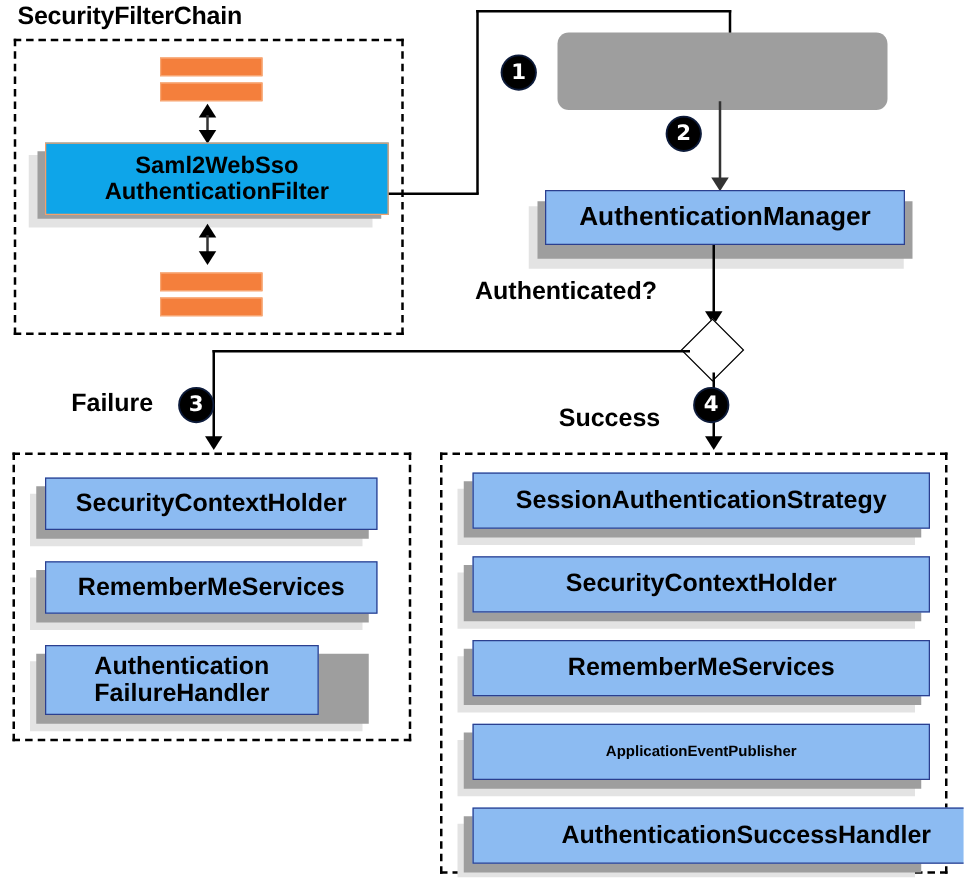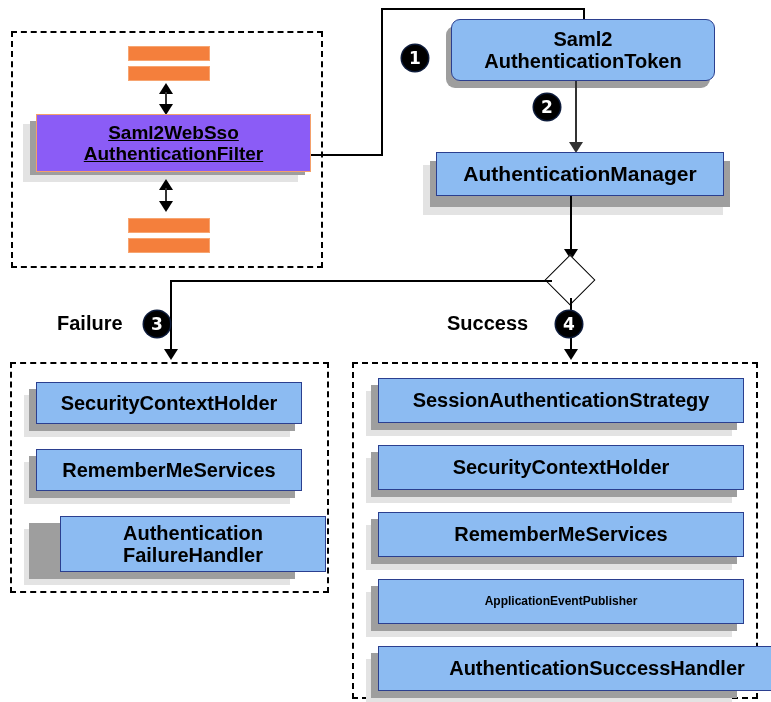--- a/index.html
+++ b/index.html
@@ -53,23 +53,22 @@
     white-space: pre-line;
   }
   .node-blue {
     background: #8cbbf2;
     border: 1.5px solid #2b3f8f;
   }
   .node-blue.rounded {
     border-radius: 9px;
   }
   .node-orange {
-    background: #8b5cf6;
+    background: #0ea5e9;
     border: 1.5px solid #f4a06a;
-    text-decoration: underline;
   }
   .bar-orange {
     background: #f47f3c;
     border: 1.5px solid #f7a571;
   }
 
   
   .flow-label {
     font-size: 20px;
     font-weight: bold;
@@ -119,20 +118,21 @@
     border: 1.6px solid #000000;
     background: #ffffff;
     transform: rotate(45deg);
   }
 </style>
 </head>
 <body>
 
 <div id="canvas">
 
+  <div class="abs group-title" style="left:14px; top:2px;">SecurityFilterChain</div>
 
   <div class="abs dashed-group" style="left:11px; top:31px; width:312px; height:237px;"></div>
 
   <div class="abs bar-orange" style="left:128px; top:46px; width:82px; height:15px;"></div>
   <div class="abs bar-orange" style="left:128px; top:66px; width:82px; height:15px;"></div>
 
   <div class="abs arrow-up" style="left:159px; top:83px;"></div>
   <div class="abs ln-v-thick" style="left:165px; top:92px; height:15px;"></div>
   <div class="abs arrow-down" style="left:159px; top:104px;"></div>
 
@@ -147,65 +147,64 @@
 
   <div class="abs bar-orange" style="left:128px; top:218px; width:82px; height:15px;"></div>
   <div class="abs bar-orange" style="left:128px; top:238px; width:82px; height:15px;"></div>
 
   <div class="abs ln-h" style="left:311px; top:154px; width:72px;"></div>
   <div class="abs ln-v" style="left:381px; top:8px; height:147px;"></div>
   <div class="abs ln-h" style="left:381px; top:8px; width:204px;"></div>
   <div class="abs ln-v" style="left:583px; top:8px; height:22px;"></div>
 
   <div class="abs shadow-dark" style="left:446px; top:26px; width:264px; height:62px; border-radius:9px;"></div>
-  <div class="abs node node-blue rounded" style="left:451px; top:19px; width:264px; height:62px; font-size:20px;">Saml2
-AuthenticationToken</div>
 
   <div class="abs badge" style="left:402px; top:45px; width:26px; height:26px; font-size:17px;">1</div>
 
   <div class="abs ln-v-thick" style="left:575px; top:81px; height:65px;"></div>
   <div class="abs arrow-down-gray" style="left:569px; top:142px;"></div>
 
   <div class="abs badge" style="left:534px; top:94px; width:26px; height:26px; font-size:17px;">2</div>
 
   <div class="abs shadow-light" style="left:423px; top:165px; width:300px; height:50px;"></div>
   <div class="abs shadow-dark" style="left:430px; top:161px; width:300px; height:46px;"></div>
   <div class="abs node node-blue" style="left:436px; top:152px; width:288px; height:44px; font-size:21px;">AuthenticationManager</div>
 
   <div class="abs ln-v" style="left:570px; top:196px; height:62px;"></div>
   <div class="abs arrow-down" style="left:564px; top:249px;"></div>
 
+  <div class="abs flow-label" style="left:380px; top:222px;">Authenticated?</div>
 
   <div class="abs diamond" style="left:552px; top:262px; width:36px; height:36px;"></div>
 
   <div class="abs ln-h" style="left:170px; top:280px; width:382px;"></div>
   <div class="abs ln-v" style="left:170px; top:280px; height:77px;"></div>
   <div class="abs arrow-down" style="left:164px; top:349px;"></div>
 
   <div class="abs flow-label" style="left:57px; top:312px;">Failure</div>
   <div class="abs badge" style="left:144px; top:311px; width:26px; height:26px; font-size:17px;">3</div>
 
   <div class="abs ln-v" style="left:570px; top:298px; height:59px;"></div>
   <div class="abs arrow-down" style="left:564px; top:349px;"></div>
 
-  <div class="abs flow-label" style="left:447px; top:312px;">Success</div>
+  <div class="abs flow-label" style="left:447px; top:324px;">Success</div>
   <div class="abs badge" style="left:556px; top:311px; width:26px; height:26px; font-size:17px;">4</div>
 
   <div class="abs dashed-group" style="left:10px; top:362px; width:319px; height:231px;"></div>
 
   <div id="failure-items">
       <div class="abs shadow-light" style="left: 24px; top: 395px; width: 266px; height: 42px;"></div>
       <div class="abs shadow-dark" style="left: 29px; top: 389px; width: 266px; height: 42px;"></div>
       <div class="abs node node-blue" style="left: 36px; top: 382px; width: 266px; height: 42px; font-size: 20px;">SecurityContextHolder</div>
       <div class="abs shadow-light" style="left: 24px; top: 462px; width: 266px; height: 42px;"></div>
       <div class="abs shadow-dark" style="left: 29px; top: 456px; width: 266px; height: 42px;"></div>
       <div class="abs node node-blue" style="left: 36px; top: 449px; width: 266px; height: 42px; font-size: 20px;">RememberMeServices</div>
       <div class="abs shadow-light" style="left: 24px; top: 529px; width: 266px; height: 56px;"></div>
       <div class="abs shadow-dark" style="left: 29px; top: 523px; width: 266px; height: 56px;"></div>
-      <div class="abs node node-blue" style="left: 36px; top: 516px; width: 266px; height: 56px; font-size: 20px; margin-left: 24px;">Authentication
+      <div class="abs node node-blue" style="left: 36px; top: 516px; width: 219px; height: 56px; font-size: 20px;">Authentication
 FailureHandler</div>
     </div>
 
   <div class="abs dashed-group" style="left:352px; top:362px; width:406px; height:337px;"></div>
 
   <div id="success-items">
       <div class="abs shadow-light" style="left: 366px; top: 391px; width: 366px; height: 45px;"></div>
       <div class="abs shadow-dark" style="left: 371px; top: 385px; width: 366px; height: 45px;"></div>
       <div class="abs node node-blue" style="left: 378px; top: 378px; width: 366px; height: 45px; font-size: 20px;">SessionAuthenticationStrategy</div>
       <div class="abs shadow-light" style="left: 366px; top: 458px; width: 366px; height: 45px;"></div>

